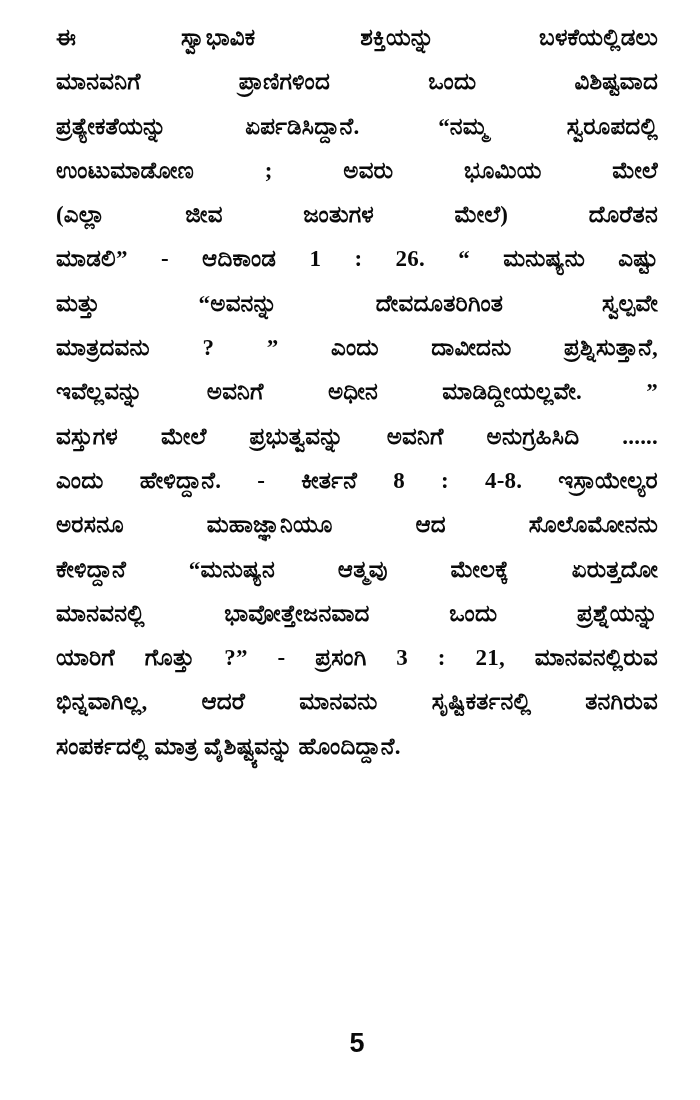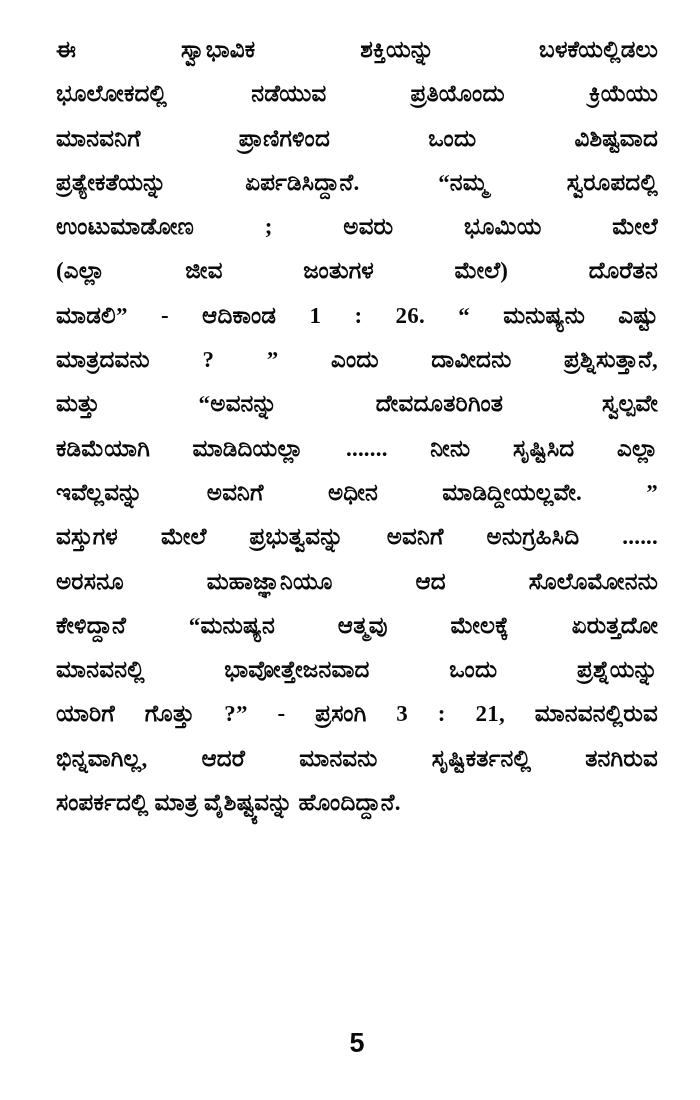--- a/index.html
+++ b/index.html
@@ -7,21 +7,21 @@
     padding: 0;
     background: #e8e8e8;
   }
   .page {
     position: relative;
     width: 700px;
     height: 1100px;
     margin: 0 auto;
     background: #ffffff;
     box-sizing: border-box;
-    padding: 28px 42px 0 56px;
+    padding: 16px 42px 0 56px;
     overflow: hidden;
   }
   .text-block {
     width: 100%;
   }
   .line {
     font-family: "Liberation Serif", "DejaVu Serif", serif;
     font-weight: 700;
     font-size: 23px;
     color: #0a0a0a;
@@ -53,31 +53,30 @@
     color: #0a0a0a;
     padding-left: 14px; 
   }
 </style>
 </head>
 <body>
 
 <div class="page">
   <div class="text-block">
     <div class="line">ಈ ಸ್ವಾಭಾವಿಕ ಶಕ್ತಿಯನ್ನು ಬಳಕೆಯಲ್ಲಿಡಲು</div>
-    <div class="line">ಭೂಲೋಕದಲ್ಲಿ ನಡೆಯುವ ಪ್ರತಿಯೊಂದು ಕ್ರಿಯೆಯು</div>
     <div class="line">ಮಾನವನಿಗೆ ಪ್ರಾಣಿಗಳಿಂದ ಒಂದು ವಿಶಿಷ್ಟವಾದ</div>
     <div class="line">ಪ್ರತ್ಯೇಕತೆಯನ್ನು ಏರ್ಪಡಿಸಿದ್ದಾನೆ. “ನಮ್ಮ ಸ್ವರೂಪದಲ್ಲಿ</div>
     <div class="line">ಉಂಟುಮಾಡೋಣ ; ಅವರು ಭೂಮಿಯ ಮೇಲೆ</div>
     <div class="line">(ಎಲ್ಲಾ ಜೀವ ಜಂತುಗಳ ಮೇಲೆ) ದೊರೆತನ</div>
     <div class="line">ಮಾಡಲಿ” - ಆದಿಕಾಂಡ 1 : 26. “ ಮನುಷ್ಯನು ಎಷ್ಟು</div>
+    <div class="line">ಮತ್ತು “ಅವನನ್ನು ದೇವದೂತರಿಗಿಂತ ಸ್ವಲ್ಪವೇ</div>
     <div class="line">ಮಾತ್ರದವನು ? ” ಎಂದು ದಾವೀದನು ಪ್ರಶ್ನಿಸುತ್ತಾನೆ,</div>
-    <div class="line">ಮತ್ತು “ಅವನನ್ನು ದೇವದೂತರಿಗಿಂತ ಸ್ವಲ್ಪವೇ</div>
-    <div class="line">ಕಡಿಮೆಯಾಗಿ ಮಾಡಿದಿಯಲ್ಲಾ ....... ನೀನು ಸೃಷ್ಟಿಸಿದ ಎಲ್ಲಾ</div>
     <div class="line">ಇವೆಲ್ಲವನ್ನು ಅವನಿಗೆ ಅಧೀನ ಮಾಡಿದ್ದೀಯಲ್ಲವೇ. ”</div>
     <div class="line">ವಸ್ತುಗಳ ಮೇಲೆ ಪ್ರಭುತ್ವವನ್ನು ಅವನಿಗೆ ಅನುಗ್ರಹಿಸಿದಿ ......</div>
+    <div class="line">ಎಂದು ಹೇಳಿದ್ದಾನೆ. - ಕೀರ್ತನೆ 8 : 4-8. ಇಸ್ರಾಯೇಲ್ಯರ</div>
     <div class="line">ಅರಸನೂ ಮಹಾಜ್ಞಾನಿಯೂ ಆದ ಸೊಲೊಮೋನನು</div>
     <div class="line">ಕೇಳಿದ್ದಾನೆ “ಮನುಷ್ಯನ ಆತ್ಮವು ಮೇಲಕ್ಕೆ ಏರುತ್ತದೋ</div>
     <div class="line">ಮಾನವನಲ್ಲಿ ಭಾವೋತ್ತೇಜನವಾದ ಒಂದು ಪ್ರಶ್ನೆಯನ್ನು</div>
     <div class="line">ಯಾರಿಗೆ ಗೊತ್ತು ?” - ಪ್ರಸಂಗಿ 3 : 21, ಮಾನವನಲ್ಲಿರುವ</div>
     <div class="line">ಭಿನ್ನವಾಗಿಲ್ಲ, ಆದರೆ ಮಾನವನು ಸೃಷ್ಟಿಕರ್ತನಲ್ಲಿ ತನಗಿರುವ</div>
     <div class="line last">ಸಂಪರ್ಕದಲ್ಲಿ ಮಾತ್ರ ವೈಶಿಷ್ಟ್ಯವನ್ನು ಹೊಂದಿದ್ದಾನೆ.</div>
   </div>
 
   <div class="footer">
     <span class="page-number">5</span>

